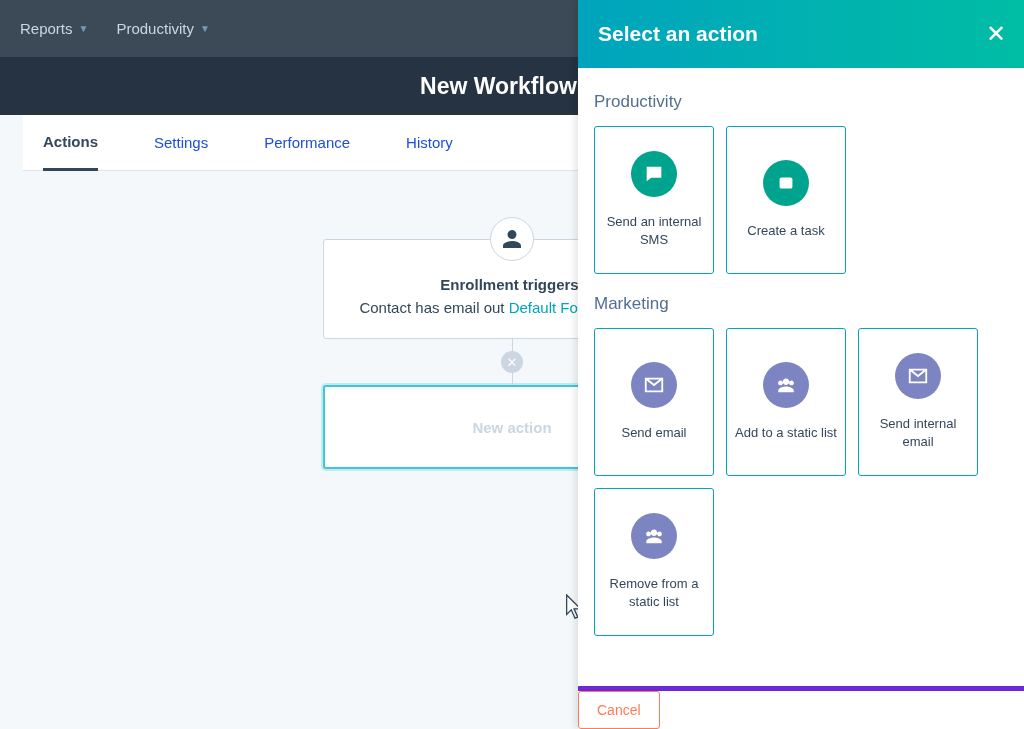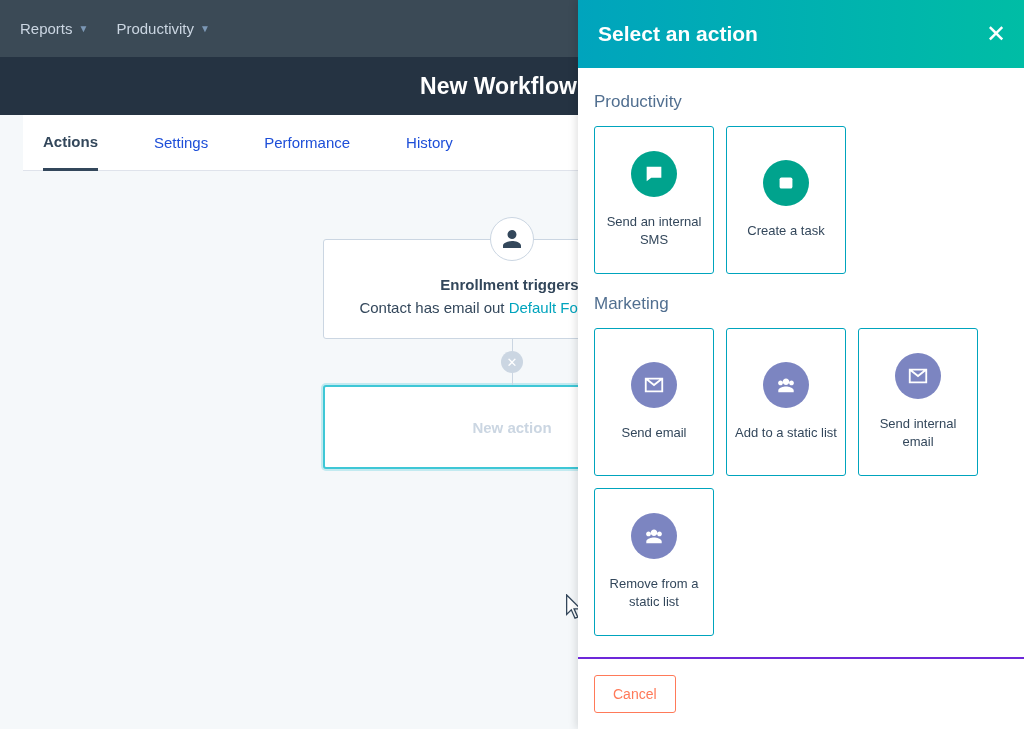--- a/index.html
+++ b/index.html
@@ -150,22 +150,22 @@
   .icon-circle {
     width: 46px; height: 46px; border-radius: 50%;
     display: flex; align-items: center; justify-content: center;
   }
   .icon-circle svg { width: 22px; height: 22px; fill: #fff; }
   .teal { background: #00a38d; }
   .purple { background: #7c85c1; }
   .card-label { font-size: 13px; color: #33475b; text-align: center; line-height: 1.35; }
 
   .panel-footer {
-    border-top: 2px solid #6d28d9;
-    padding: 16px;
+    border-top: 5px solid #6d28d9;
+    padding: 0;
   }
   .cancel-btn {
     border: 1px solid #ff7a59;
     color: #ff7a59; background: #fff;
     font-size: 14px; padding: 10px 18px;
     border-radius: 3px; cursor: pointer;
   }
 </style>
 </head>
 <body>

